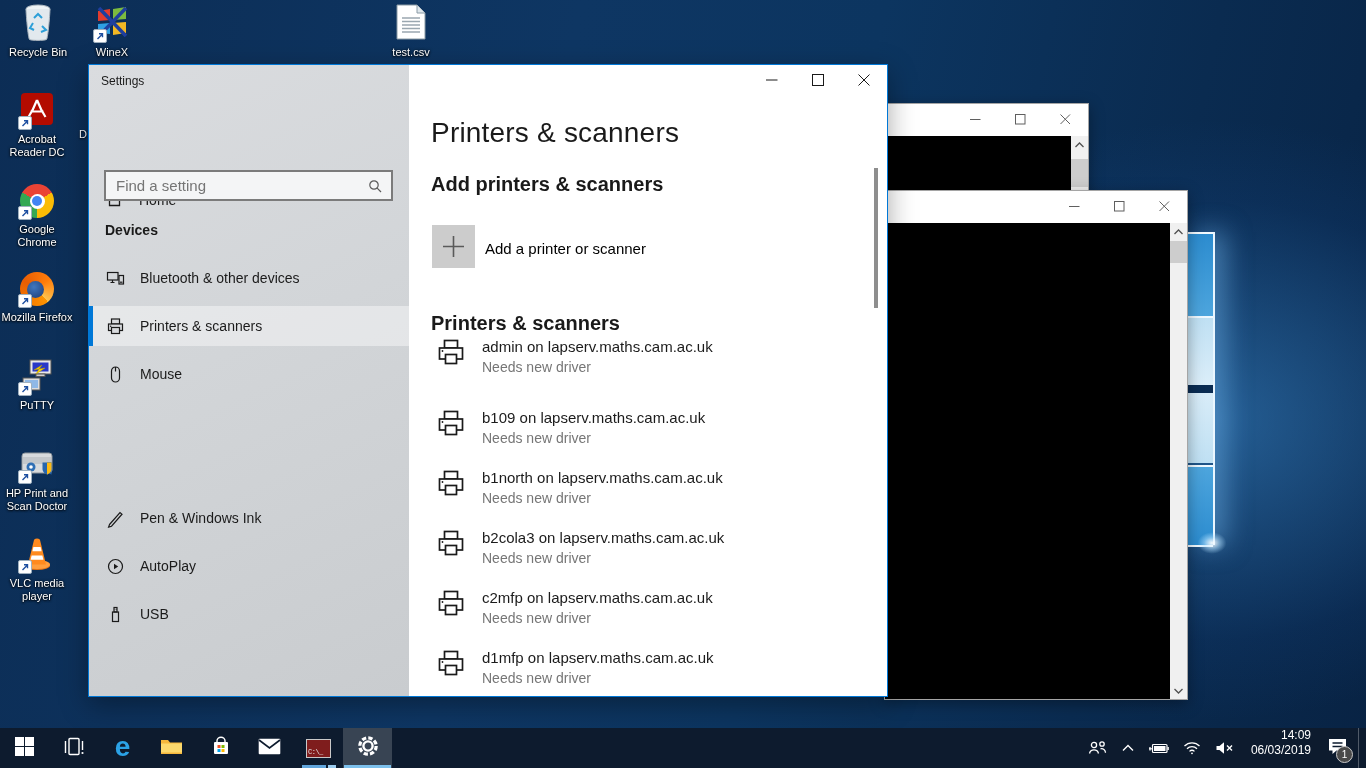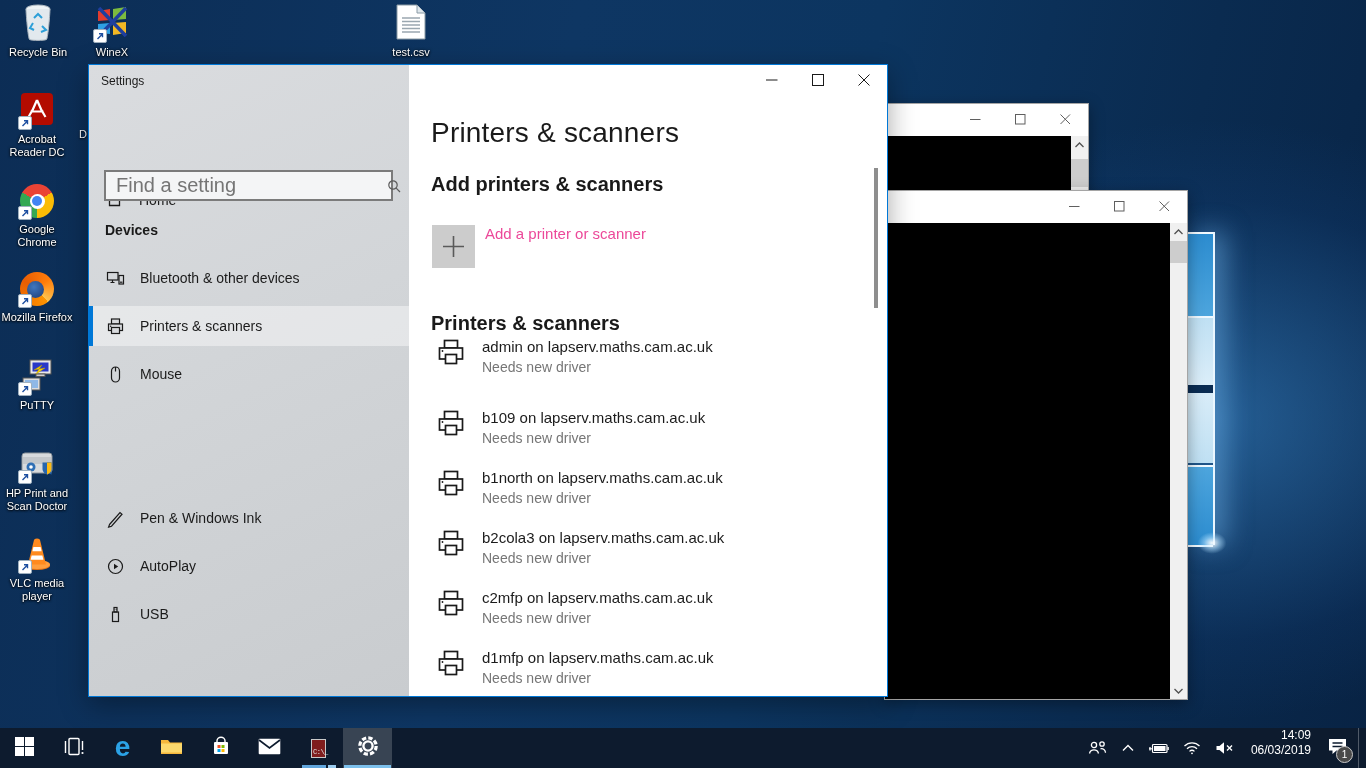--- a/index.html
+++ b/index.html
@@ -38,35 +38,35 @@
     background:radial-gradient(circle at 40% 35%,#3f77c0,#1c3a73)}
   
   .settings{position:absolute;left:88px;top:64px;width:800px;height:633px;z-index:4;
     background:#fff;border:1px solid #0078d7;box-sizing:border-box;box-shadow:0 8px 26px rgba(0,0,0,.35)}
   .sidebar{position:absolute;left:0;top:0;width:320px;height:100%;
     background:linear-gradient(155deg,#dadcdf 0%,#d2d5d8 45%,#c9cccf 100%)}
   .win-title{position:absolute;left:12px;top:9px;font-size:12px;color:#1a1a1a}
   .home-row{position:absolute;left:16px;top:124px;display:flex;align-items:center;gap:15px;font-size:14px;color:#1b1b1b}
   .searchbox{position:absolute;left:15px;top:105px;width:289px;height:31px;box-sizing:border-box;
     background:#f4f5f6;border:2px solid #7b7b7b;display:flex;align-items:center}
-  .searchbox input{flex:1;border:none;background:transparent;outline:none;font-size:20px;color:#5f5f5f;
+  .searchbox input{flex:1;border:none;background:transparent;outline:none;font-size:15px;color:#5f5f5f;
     font-family:"Liberation Sans",sans-serif;padding:0 6px 0 10px}
   .searchbox .mag{margin-right:9px;display:flex}
   .nav-section{position:absolute;left:16px;top:157px;font-size:14px;font-weight:bold;color:#1a1a1a}
   .side-row{position:absolute;left:0;width:100%;height:40px;box-sizing:border-box;padding-left:16px;
     display:flex;align-items:center;gap:15px;font-size:14px;color:#1b1b1b;cursor:default}
   .side-row.selected{background:rgba(255,255,255,.42)}
   .side-row.selected::before{content:"";position:absolute;left:0;top:0;bottom:0;width:4px;background:#0078d7}
   .side-row .nico{width:20px;display:flex;justify-content:center}
   .main{position:absolute;left:320px;top:0;right:0;bottom:0;background:#fff}
   .page-title{position:absolute;left:22px;top:52px;font-size:28px;font-weight:300;color:#1a1a1a;letter-spacing:.2px}
   .sec-title{position:absolute;left:22px;font-size:20px;font-weight:700;color:#1a1a1a}
   .add-row{position:absolute;left:23px;top:160px;display:flex;gap:10px;cursor:pointer}
   .add-sq{width:43px;height:43px;background:#cccccc;display:flex;align-items:center;justify-content:center}
-  .add-lbl{font-size:15px;color:#ec4899;margin-top:0}
+  .add-lbl{font-size:15px;color:#000000;margin-top:15px}
   .prow{position:absolute;left:0;width:100%;height:60px}
   .prow .pico{position:absolute;left:27px;top:5px}
   .prow .pname{position:absolute;left:73px;top:5px;font-size:15px;color:#1b1b1b}
   .prow .pstat{position:absolute;left:73px;top:26px;font-size:14px;color:#767676}
   .m-scroll{position:absolute;right:9px;top:103px;width:4px;height:140px;background:#8e8e8e}
   .cap{position:absolute;top:0;right:0;display:flex;z-index:5}
   .cap .cbtn{width:46px;height:30px;display:flex;align-items:center;justify-content:center;color:#1a1a1a;background:transparent}
   
   .conwin{position:absolute;background:#fff;border:1px solid #a5a5a5;box-sizing:border-box;box-shadow:0 4px 14px rgba(0,0,0,.35)}
   .conwin .tbar{position:relative;height:32px;background:#fff}
@@ -78,21 +78,21 @@
   .sbar .fill{flex:1}
   
   .taskbar{position:absolute;left:0;bottom:0;width:100%;height:40px;background:#0d1b2e;z-index:10;display:flex;align-items:stretch}
   .tb-left{display:flex}
   .tb-btn{width:49px;display:flex;align-items:center;justify-content:center;position:relative;cursor:pointer}
   .tb-btn.active{background:rgba(255,255,255,.18)}
   .u-cmd{position:absolute;bottom:0;left:8px;right:7px;height:3px;
     background:linear-gradient(90deg,#61a6dd 0 70%,#0d1b2e 70% 76%,#9ccdf0 76% 100%)}
   .u-set{position:absolute;bottom:0;left:1px;right:1px;height:3px;background:#7cc0ec}
   .edge-e{font-size:28px;font-weight:bold;color:#2ba2e6;line-height:1;margin-top:-3px}
-  .cmdico{width:15px;height:19px;background:#7f1d1d;border:1px solid #c9c9c9;box-sizing:border-box;position:relative}
+  .cmdico{width:25px;height:19px;background:#7f1d1d;border:1px solid #c9c9c9;box-sizing:border-box;position:relative}
   .cmdico .bar{height:3px;background:#e4e4e4}
   .cmdico .txt{font-family:"Liberation Mono",monospace;font-size:7px;color:#e8e8e8;line-height:8px;padding-left:1px;letter-spacing:-0.5px}
   .tray{margin-left:auto;display:flex;padding-right:2px}
   .tray-ic{display:flex;align-items:center;justify-content:center;height:40px;padding:0 7px;cursor:pointer}
   .clock{text-align:right;color:#fff;font-size:12px;line-height:15px;padding:0 9px;cursor:pointer}
   .ac-wrap{position:relative;padding:0 10px 0 7px;display:flex;align-items:center;height:40px;cursor:pointer}
   .badge{position:absolute;right:5px;bottom:5px;width:15px;height:15px;border-radius:50%;background:#4a4a4a;border:1px solid #c9c9c9;
     color:#fff;font-size:10px;display:flex;align-items:center;justify-content:center}
   .show-desktop{width:5px;border-left:1px solid rgba(255,255,255,.28);cursor:pointer}
   .dfrag{position:absolute;left:79px;top:128px;font-size:11px;color:#fff;z-index:1;

